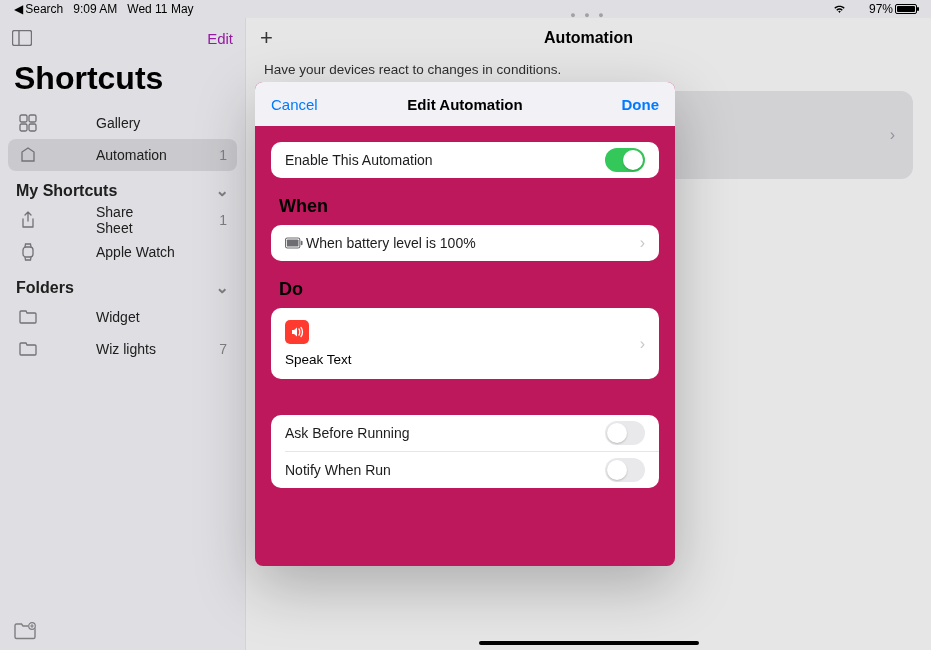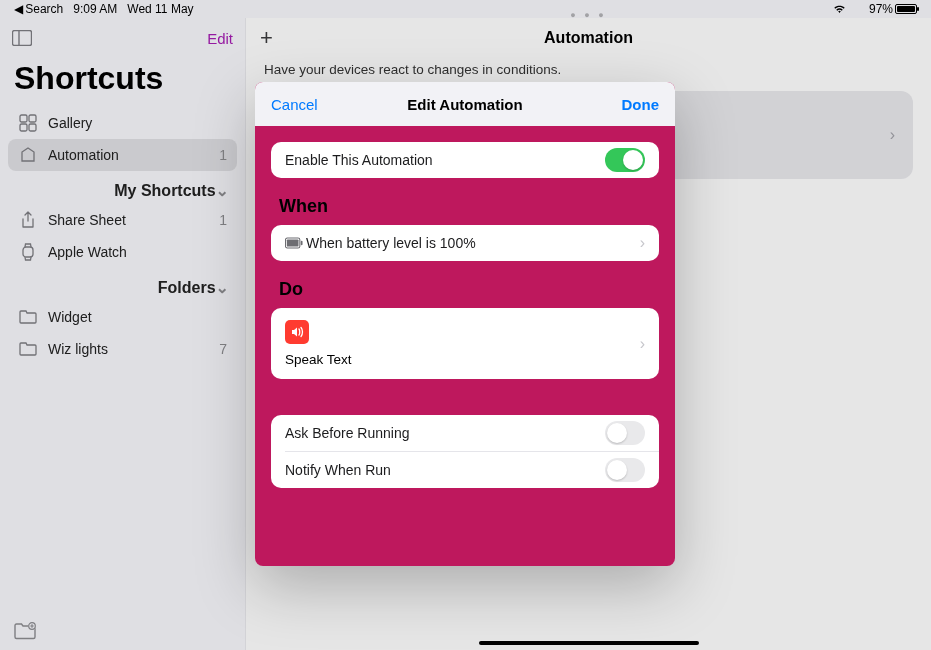--- a/index.html
+++ b/index.html
@@ -5,25 +5,25 @@
 * { margin: 0; padding: 0; box-sizing: border-box; font-family: -apple-system, BlinkMacSystemFont, "Segoe UI", Helvetica, Arial, sans-serif; }
 html, body { width: 931px; height: 650px; overflow: hidden; background: #f2f2f7; }
 .statusbar { height: 18px; display: flex; align-items: center; justify-content: space-between; padding: 0 14px; font-size: 12px; color: #000; background: #f2f2f7; }
 .statusbar .left { display: flex; gap: 10px; align-items: center; }
 .statusbar .left .back { display: flex; align-items: center; gap: 2px; }
 .statusbar .right { display: flex; gap: 23px; align-items: center; }
 .body-row { display: flex; height: 632px; }
 .sidebar { width: 245px; background: #f2f2f7; height: 100%; padding: 0 8px; position: relative; }
 .sidebar-top { display: flex; align-items: center; justify-content: space-between; padding: 6px 4px; height: 40px; }
 .title-big { font-size: 32px; font-weight: 700; padding: 2px 6px 10px 6px; }
-.sb-item { display: flex; align-items: center; height: 32px; border-radius: 8px; padding: 0 10px; font-size: 14px; color: #222; }
+.sb-item { display: flex; align-items: center; height: 32px; border-radius: 8px; padding: 0 10px; font-size: 14px; color: #222; gap: 48px; }
 .sb-item .lbl { margin-left: 10px; flex: 1; }
 .sb-item .cnt { color: #8a8a8e; font-size: 14px; }
 .sb-item.active { background: #dcdce0; }
-.sb-header { display: flex; align-items: center; justify-content: flex-end; padding: 10px 8px 4px 8px; font-size: 16px; font-weight: 600; color: #222; }
+.sb-header { display: flex; align-items: center; justify-content: space-between; padding: 10px 8px 4px 8px; font-size: 16px; font-weight: 600; color: #222; }
 .chev { color: #8a8a8e; }
 .main { flex: 1; background: #fafafa; position: relative; border-left: 1px solid #e5e5ea; }
 .main-header { height: 40px; display: flex; align-items: center; justify-content: center; position: relative; }
 .main-header .plus { position: absolute; left: 14px; font-size: 22px; color: #3b3b3d; }
 .main-header .page-dots { position: absolute; left: 50%; top: -8px; transform: translateX(-50%); color: #b0b0b4; letter-spacing: 3px; font-size: 9px; }
 .main-title { font-size: 16px; font-weight: 600; }
 .main-sub { padding: 4px 18px 14px 18px; font-size: 13.5px; color: #333; }
 .bg-card { margin: 0 18px; height: 88px; background: #e4e4e8; border-radius: 12px; display: flex; align-items: center; justify-content: flex-end; padding-right: 18px; }
 .dim-overlay { position: absolute; inset: 0; background: rgba(0,0,0,0.08); }
 .modal { position: absolute; top: 82px; left: 255px; width: 420px; height: 484px; background: #be185d; border-radius: 8px; box-shadow: 0 20px 60px rgba(0,0,0,0.25); overflow: hidden; }

